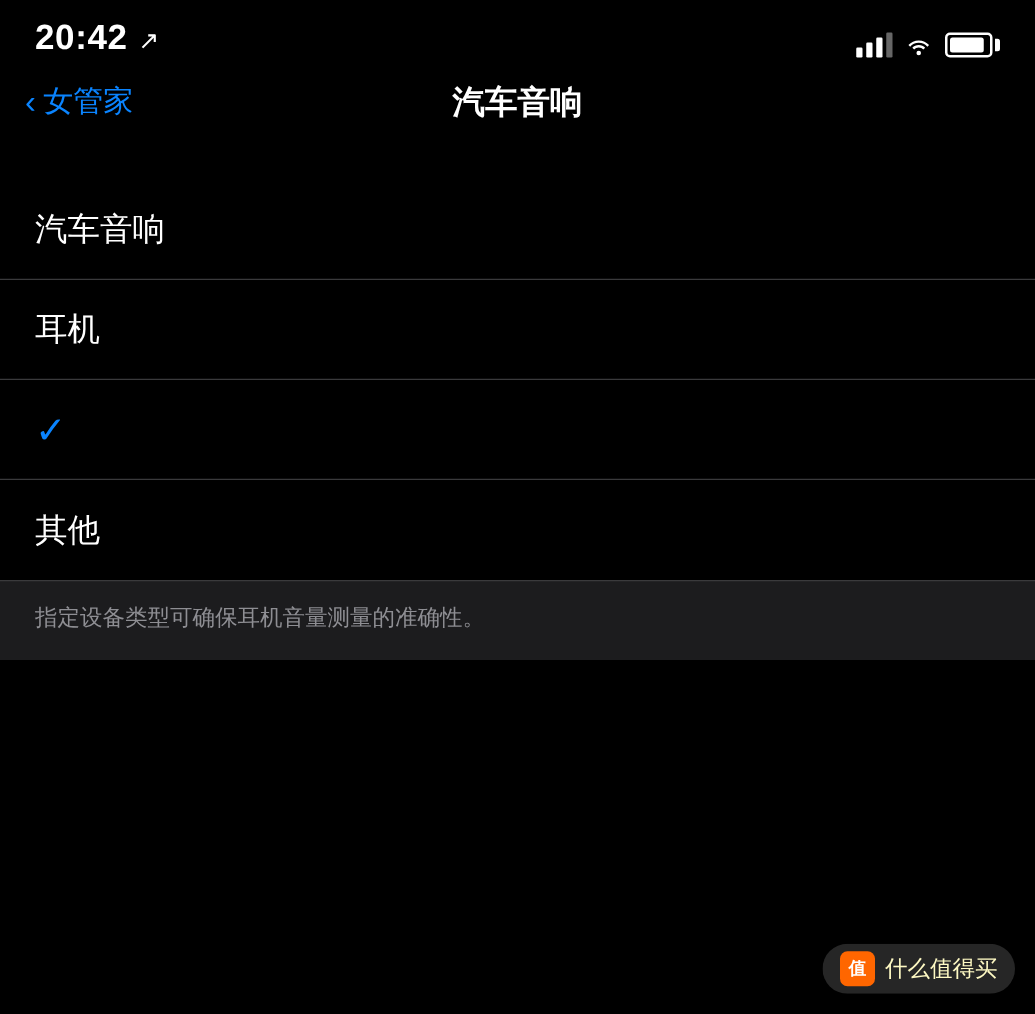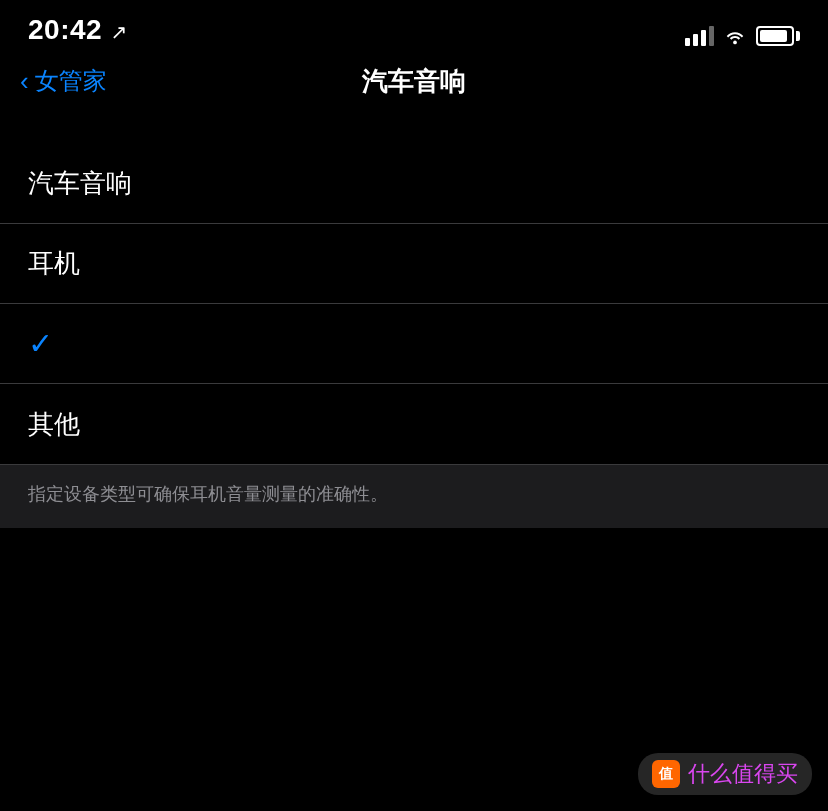--- a/index.html
+++ b/index.html
@@ -199,22 +199,22 @@
       border-radius: 6px;
       display: flex;
       align-items: center;
       justify-content: center;
       font-size: 14px;
       font-weight: 700;
       color: #fff;
     }
 
     .watermark-text {
-      font-size: 22px;
-      color: #d946ef;
+      font-size: 18px;
+      color: #fef9c3;
     }
 
     
     .location-arrow {
       display: inline-block;
       font-size: 20px;
       color: #fff;
       margin-left: 4px;
     }
   </style>

